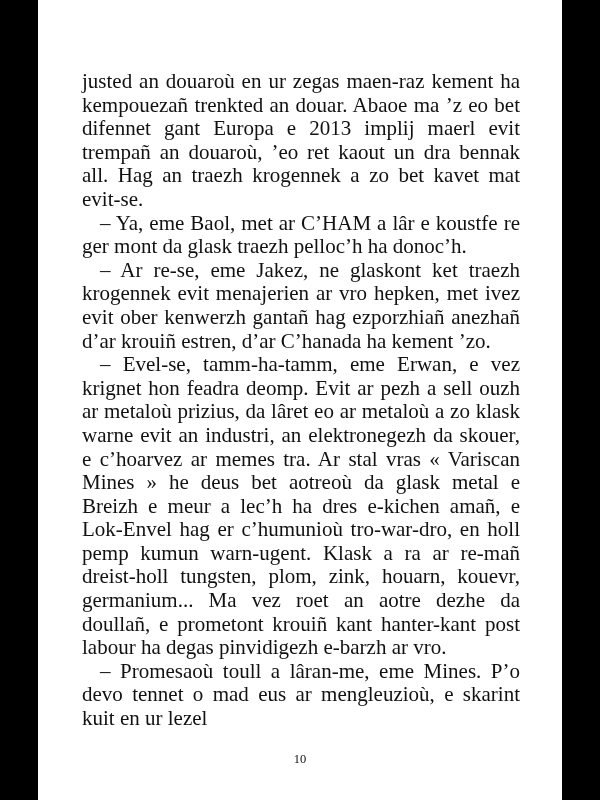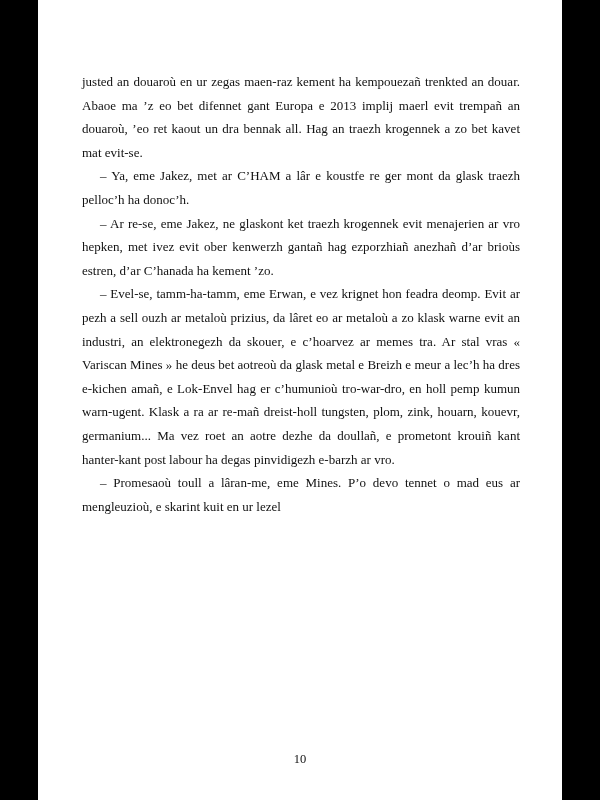--- a/index.html
+++ b/index.html
@@ -21,21 +21,21 @@
     width: 524px;
     height: 800px;
     background: #ffffff;
   }
   .text-column {
     position: absolute;
     left: 44px;
     top: 70px;
     width: 438px;
     font-family: "Liberation Serif", serif;
-    font-size: 13px;
+    font-size: 21px;
     line-height: 23.6px;
     color: #111111;
     text-align: justify;
     text-justify: inter-word;
     -webkit-hyphens: none;
     hyphens: none;
   }
   .para {
     margin: 0;
     text-indent: 0;
@@ -55,22 +55,22 @@
   }
 </style>
 </head>
 <body>
 
 <div class="page">
   <div class="sheet">
 
     <div class="text-column">
       <p class="para">justed an douaroù en ur zegas maen-raz kement ha kempouezañ trenkted an douar. Abaoe ma ’z eo bet difennet gant Europa e 2013 implij maerl evit trempañ an douaroù, ’eo ret kaout un dra bennak all. Hag an traezh krogennek a zo bet kavet mat evit-se.</p>
-      <p class="para indent">– Ya, eme Jakez, met ar C’HAM a lâr e koustfe re ger mont da glask traezh pelloc’h ha donoc’h.</p>
-      <p class="para indent">– Ar re-se, eme Jakez, ne glaskont ket traezh krogennek evit menajerien ar vro hepken, met ivez evit ober kenwerzh gantañ hag ezporzhiañ anezhañ d’ar brioùs estren, d’ar C’hanada ha kement ’zo.</p>
+      <p class="para indent">– Ya, eme Baol, met ar C’HAM a lâr e koustfe re ger mont da glask traezh pelloc’h ha donoc’h.</p>
+      <p class="para indent">– Ar re-se, eme Jakez, ne glaskont ket traezh krogennek evit menajerien ar vro hepken, met ivez evit ober kenwerzh gantañ hag ezporzhiañ anezhañ d’ar krouiñ estren, d’ar C’hanada ha kement ’zo.</p>
       <p class="para indent">– Evel-se, tamm-ha-tamm, eme Erwan, e vez krignet hon feadra deomp. Evit ar pezh a sell ouzh ar metaloù prizius, da lâret eo ar metaloù a zo klask warne evit an industri, an elektronegezh da skouer, e c’hoarvez ar memes tra. Ar stal vras « Variscan Mines » he deus bet aotreoù da glask metal e Breizh e meur a lec’h ha dres e-kichen amañ, e Lok-Envel hag er c’humunioù tro-war-dro, en holl pemp kumun warn-ugent. Klask a ra ar re-mañ dreist-holl tungsten, plom, zink, houarn, kouevr, germanium... Ma vez roet an aotre dezhe da doullañ, e prometont krouiñ kant hanter-kant post labour ha degas pinvidigezh e-barzh ar vro.</p>
       <p class="para indent">– Promesaoù toull a lâran-me, eme Mines. P’o devo tennet o mad eus ar mengleuzioù, e skarint kuit en ur lezel</p>
     </div>
 
     <div class="folio">10</div>
 
   </div>
 </div>
 
 </body></html>

